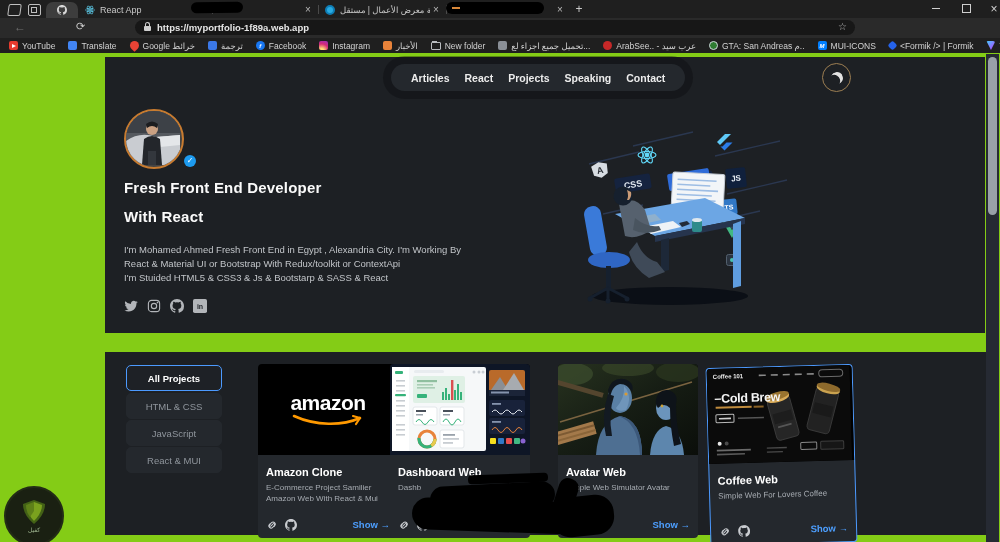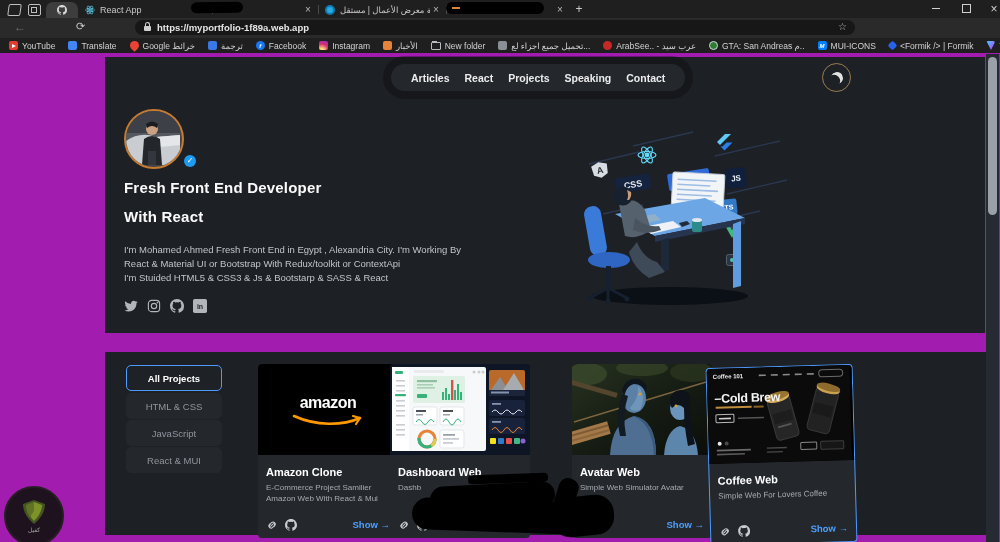--- a/index.html
+++ b/index.html
@@ -59,21 +59,21 @@
   .bi-folder{background:transparent;border:1px solid #b9bcbf;border-radius:1px;width:8px;height:6px;position:relative;}
   .bi-folder::before{content:"";position:absolute;top:-2px;left:0;width:3px;height:1px;border:1px solid #b9bcbf;border-bottom:none;}
   .bi-game{background:#8a8f96;}
   .bi-arabseed{background:#c62828;border-radius:50%;}
   .bi-gta{background:#2e7d32;border-radius:50%;border:1px solid #cfd8dc;width:7px;height:7px;}
   .bi-mui{background:#007fff;}
   .bi-formik{background:#2563eb;transform:rotate(45deg);width:7px;height:7px;}
   .bi-vite{background:linear-gradient(135deg,#41d1ff,#bd34fe);clip-path:polygon(0 0,100% 0,50% 100%);}
 
   
-  .page{position:absolute;top:53px;left:0;right:0;bottom:0;background:#a21caf;}
+  .page{position:absolute;top:53px;left:0;right:0;bottom:0;background:#84cc16;}
   .sect{position:absolute;left:105px;width:880px;background:#1d2024;}
   .hero{top:4px;height:276px;}
   .projects{top:299px;height:183px;padding-left:8px;}
 
   .navpill{position:absolute;left:286px;top:7px;height:27px;background:#24282d;border-radius:14px;
            display:flex;align-items:center;gap:15px;padding:0 20px;font-size:10.5px;font-weight:bold;color:#ececec;
            box-shadow:0 0 0 8px rgba(10,10,12,.35);}
   .navpill span{cursor:pointer;}
   .moonbtn{position:absolute;left:717px;top:6px;width:27px;height:27px;border:1px solid #9c7e52;border-radius:50%;
            display:flex;align-items:center;justify-content:center;}
@@ -96,25 +96,25 @@
 
   
   .card{position:absolute;top:12px;width:140px;height:174px;background:#24282d;border-radius:4px;}
   .card .cimg{position:absolute;top:0;left:0;right:0;height:91px;overflow:hidden;border-radius:4px 4px 0 0;background:#000;}
   .card .ctitle{position:absolute;left:8px;top:102px;font-size:11px;font-weight:bold;color:#fff;}
   .card .cdesc{position:absolute;left:8px;right:8px;top:118px;font-size:8px;line-height:11px;color:#a6abb1;}
   .card .cfoot{position:absolute;left:8px;right:8px;bottom:7px;height:14px;}
   .card .cicons{position:absolute;left:0;bottom:0;display:flex;gap:7px;color:#c9ccd0;}
   .card .cicons .fic{width:12px;height:12px;}
   .card .cshow{position:absolute;right:0;bottom:1px;color:#4d9fff;font-size:9.5px;font-weight:bold;}
-  .card1{left:153px;}.card2{left:285px;}.card3{left:453px;margin-left:14px;}
+  .card1{left:153px;}.card2{left:285px;}.card3{left:453px;}
   .card4{left:603px;top:14px;width:145px;height:176px;border:1px solid #4c9aff;transform:rotate(-1.6deg);background:#24282d;}
   .card4 .cimg{height:95px;}
   .amazon-img{display:flex;flex-direction:column;align-items:center;justify-content:center;background:#000;height:100%;}
-  .amazon-word{font-size:16px;font-weight:bold;color:#fff;letter-spacing:-.5px;line-height:20px;text-align:right;}
+  .amazon-word{font-size:21px;font-weight:bold;color:#fff;letter-spacing:-.5px;line-height:20px;text-align:right;}
 
   
   .scrib{position:absolute;background:#000;z-index:40;}
 
   
   .scrollbar{position:absolute;left:986px;top:1px;width:13px;bottom:0;background:#262a33;}
   .sthumb{position:absolute;left:2px;top:3px;width:9px;height:158px;background:#99a0a8;border-radius:6px;}
 
   
   .watermark{position:absolute;left:4px;top:486px;width:56px;height:56px;border-radius:50%;background:#121212;z-index:60;

